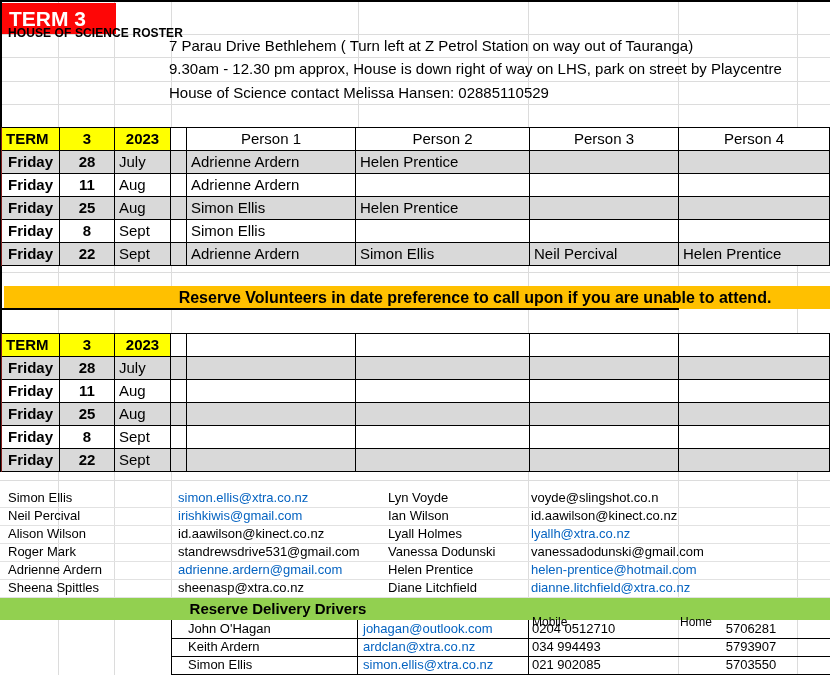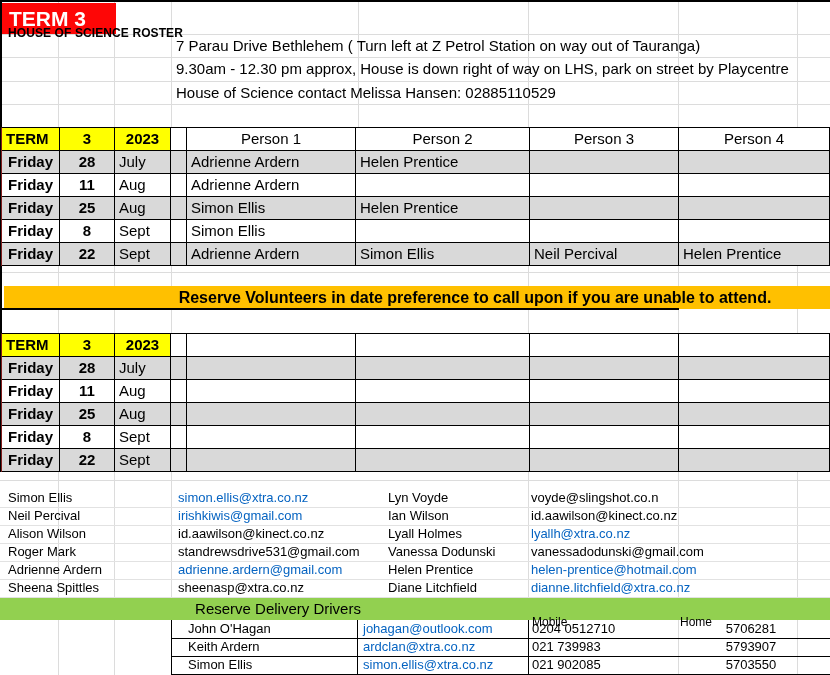--- a/index.html
+++ b/index.html
@@ -8,21 +8,21 @@
   
   .gl{position:absolute;background:#dcdcdc}
   .vl{width:1px;top:0;height:675px}
   .hl{height:1px;left:0;width:830px}
   
   .edge{position:absolute;background:#000}
   
   .badge{position:absolute;left:2px;top:3px;width:114px;height:31px;background:#fe0606;
          color:#fff;font-weight:bold;font-size:21px;line-height:31px;padding-left:7px;box-sizing:border-box}
   .roster-label{position:absolute;left:8px;top:22px;height:23px;line-height:23px;font-weight:bold;font-size:12px;letter-spacing:.1px}
-  .info{position:absolute;left:176px;height:23px;line-height:24px;font-size:15px;white-space:nowrap}
+  .info{position:absolute;left:169px;height:23px;line-height:24px;font-size:15px;white-space:nowrap}
   
   .tbl{position:absolute;left:1px;border-top:1px solid #000;border-left:1px solid #7f1d1d;width:828px}
   .trow{display:grid;grid-template-columns:58px 55px 56px 16px 169px 174px 149px 151px;height:23px}
   .c{box-sizing:border-box;border-right:1px solid #000;border-bottom:1px solid #000;background:#fff;
      font-size:15px;line-height:21px;padding:0 4px;white-space:nowrap;overflow:hidden}
   .g .c{background:#d9d9d9}
   .yellow{background:#ffff00 !important}
   .b{font-weight:bold}
   .ctr{text-align:center}
   .day{padding-left:6px;font-weight:bold}
@@ -32,21 +32,21 @@
   .banner{position:absolute;left:4px;top:286px;width:830px;height:23px;background:#ffc000;
           font-weight:bold;font-size:16px;line-height:23px;text-align:center;box-sizing:border-box;padding-left:112px;white-space:nowrap}
   .banner-line{position:absolute;left:0;top:308px;width:679px;height:2px;background:#000}
   
   .crow{position:absolute;left:0;width:830px;height:18px;border-bottom:1px solid #e2e2e2;font-size:13px;line-height:17px;white-space:nowrap}
   .crow span{position:absolute;top:0}
   .cn1{left:8px}.ce1{left:178px}.cn2{left:388px}.ce2{left:531px}
   .link{color:#0563c1;cursor:pointer}
   
   .greenbar{position:absolute;left:0;top:598px;width:830px;height:22px;background:#92d050}
-  .gtitle{position:absolute;left:171px;top:0;width:214px;text-align:center;font-weight:normal;font-size:15px;line-height:22px}
+  .gtitle{position:absolute;left:171px;top:0;width:214px;text-align:center;font-weight:bold;font-size:15px;line-height:22px}
   .glabel{position:absolute;top:12px;font-size:12px;line-height:24px}
   .lab-mobile{left:532px}.lab-home{left:680px}
   .drow{position:absolute;left:171px;width:659px;height:18px;border-bottom:1px solid #000;font-size:13px;line-height:17px;white-space:nowrap}
   .drow span{position:absolute;top:0}
   .dn{left:17px}.de{left:192px}.dm{left:361px}
   .dh{left:534px;width:92px;text-align:center}
   .dvl{position:absolute;width:1px;top:620px;height:54px;background:#000}
 </style>
 </head>
 <body>
@@ -250,21 +250,21 @@
 
   <div class="drow" style="top:620px">
     <span class="dn">John O'Hagan</span>
     <span class="de link">johagan@outlook.com</span>
     <span class="dm">0204 0512710</span>
     <span class="dh">5706281</span>
   </div>
   <div class="drow" style="top:638px">
     <span class="dn">Keith Ardern</span>
     <span class="de link">ardclan@xtra.co.nz</span>
-    <span class="dm">021 739983</span>
+    <span class="dm">034 994493</span>
     <span class="dh">5793907</span>
   </div>
   <div class="drow" style="top:656px">
     <span class="dn">Simon Ellis</span>
     <span class="de link">simon.ellis@xtra.co.nz</span>
     <span class="dm">021 902085</span>
     <span class="dh">5703550</span>
   </div>
 
   <div class="dvl" style="left:171px"></div>

